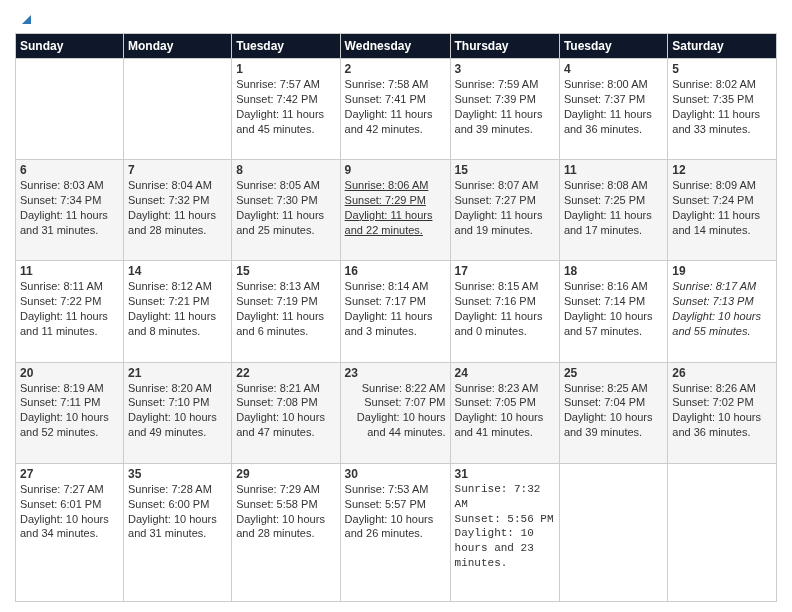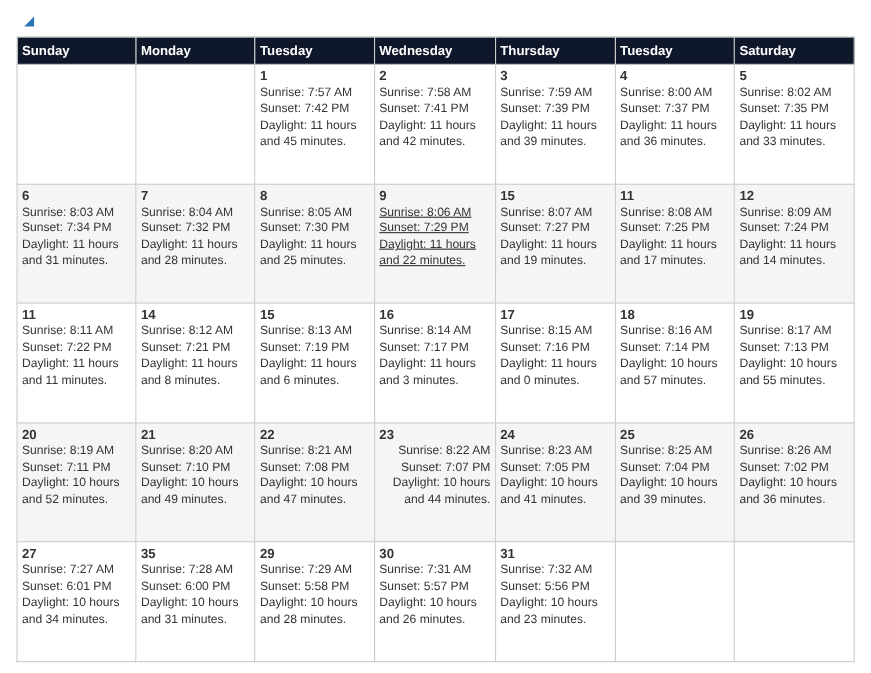--- a/index.html
+++ b/index.html
@@ -229,21 +229,21 @@
 Daylight: 11 hours and 0 minutes.</div>
           </td>
           <td>
             <span class="day-number">18</span>
             <div class="day-info" style="white-space: pre-line;">Sunrise: 8:16 AM
 Sunset: 7:14 PM
 Daylight: 10 hours and 57 minutes.</div>
           </td>
           <td>
             <span class="day-number">19</span>
-            <div class="day-info" style="white-space: pre-line;">Sunrise: 8:17 AM
+            <div class="day-info" style="white-space: pre-line; font-style: italic;">Sunrise: 8:17 AM
 Sunset: 7:13 PM
 Daylight: 10 hours and 55 minutes.</div>
           </td>
         </tr>
         <tr>
           <td>
             <span class="day-number">20</span>
             <div class="day-info" style="white-space: pre-line;">Sunrise: 8:19 AM
 Sunset: 7:11 PM
 Daylight: 10 hours and 52 minutes.</div>
@@ -299,27 +299,27 @@
 Daylight: 10 hours and 31 minutes.</div>
           </td>
           <td>
             <span class="day-number">29</span>
             <div class="day-info" style="white-space: pre-line;">Sunrise: 7:29 AM
 Sunset: 5:58 PM
 Daylight: 10 hours and 28 minutes.</div>
           </td>
           <td>
             <span class="day-number">30</span>
-            <div class="day-info" style="white-space: pre-line;">Sunrise: 7:31 AM
+            <div class="day-info" style="white-space: pre-line;">Sunrise: 7:53 AM
 Sunset: 5:57 PM
 Daylight: 10 hours and 26 minutes.</div>
           </td>
           <td>
             <span class="day-number">31</span>
-            <div class="day-info" style="white-space: pre-line;">Sunrise: 7:32 AM
+            <div class="day-info" style="white-space: pre-line; font-family: Liberation Mono, monospace;">Sunrise: 7:32 AM
 Sunset: 5:56 PM
 Daylight: 10 hours and 23 minutes.</div>
           </td>
           <td class="empty-cell"></td>
           <td class="empty-cell"></td>
         </tr>
       </tbody>
   </table>
 </div>
 

